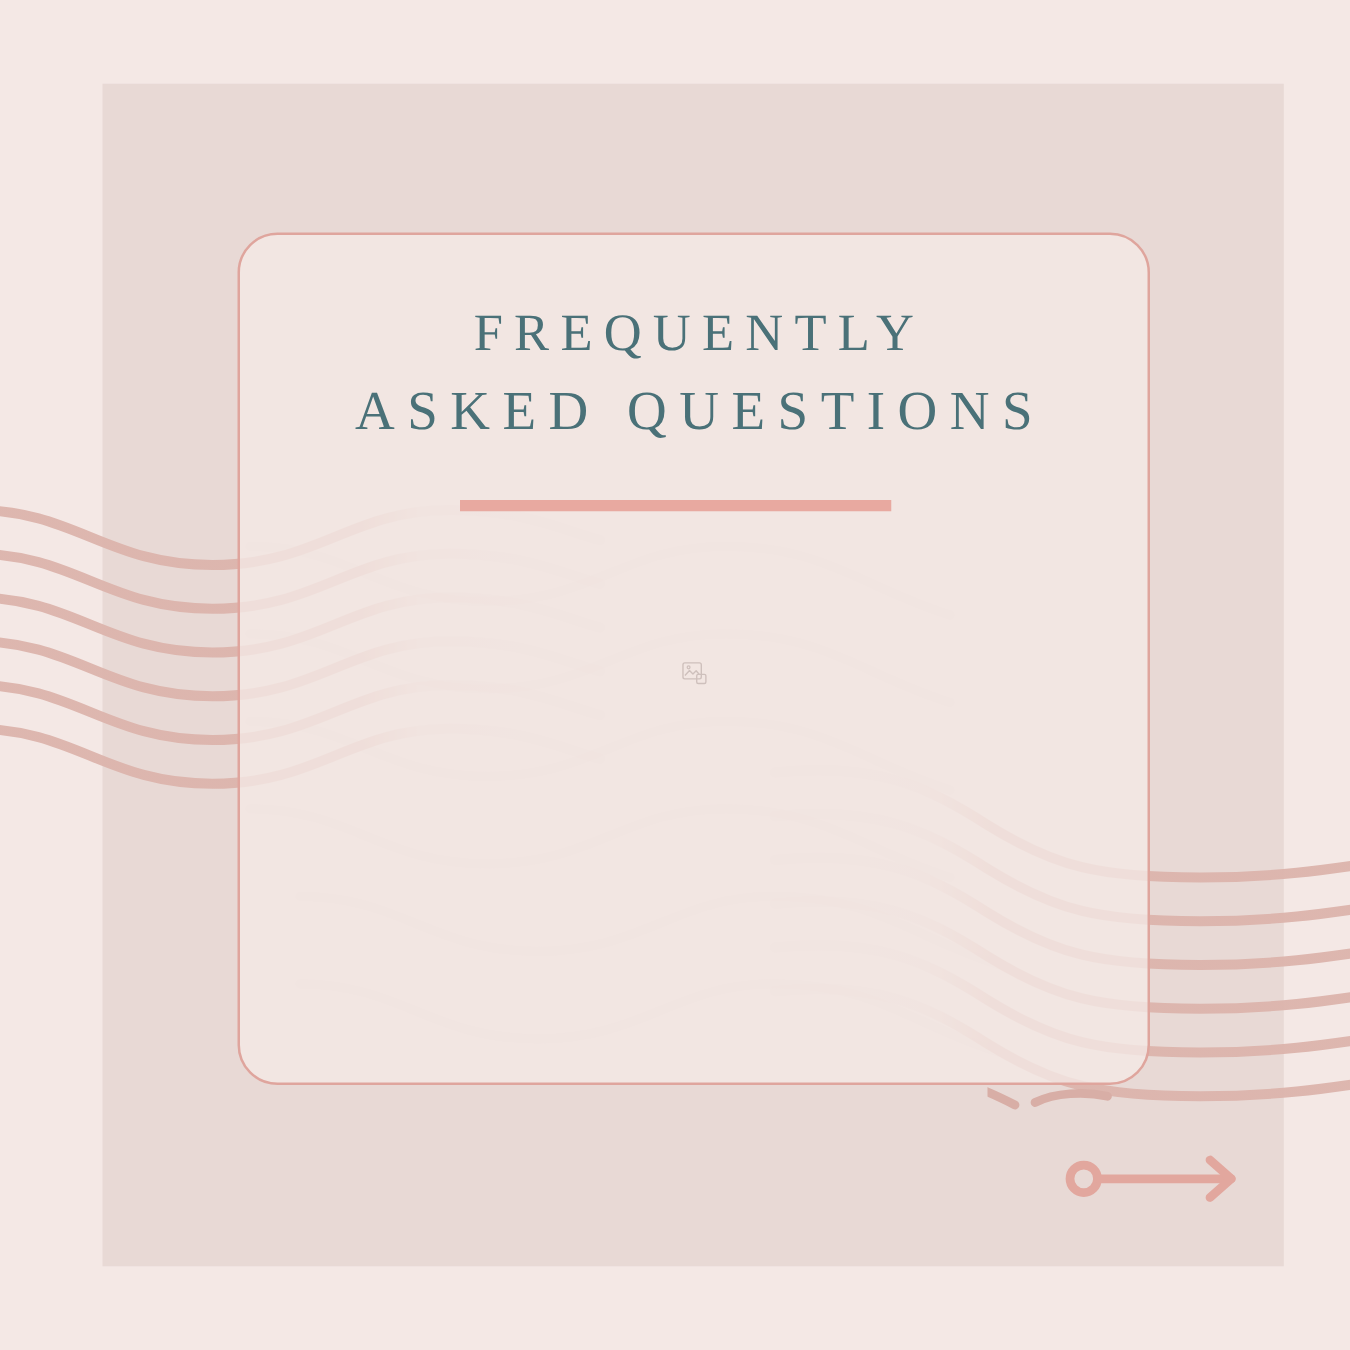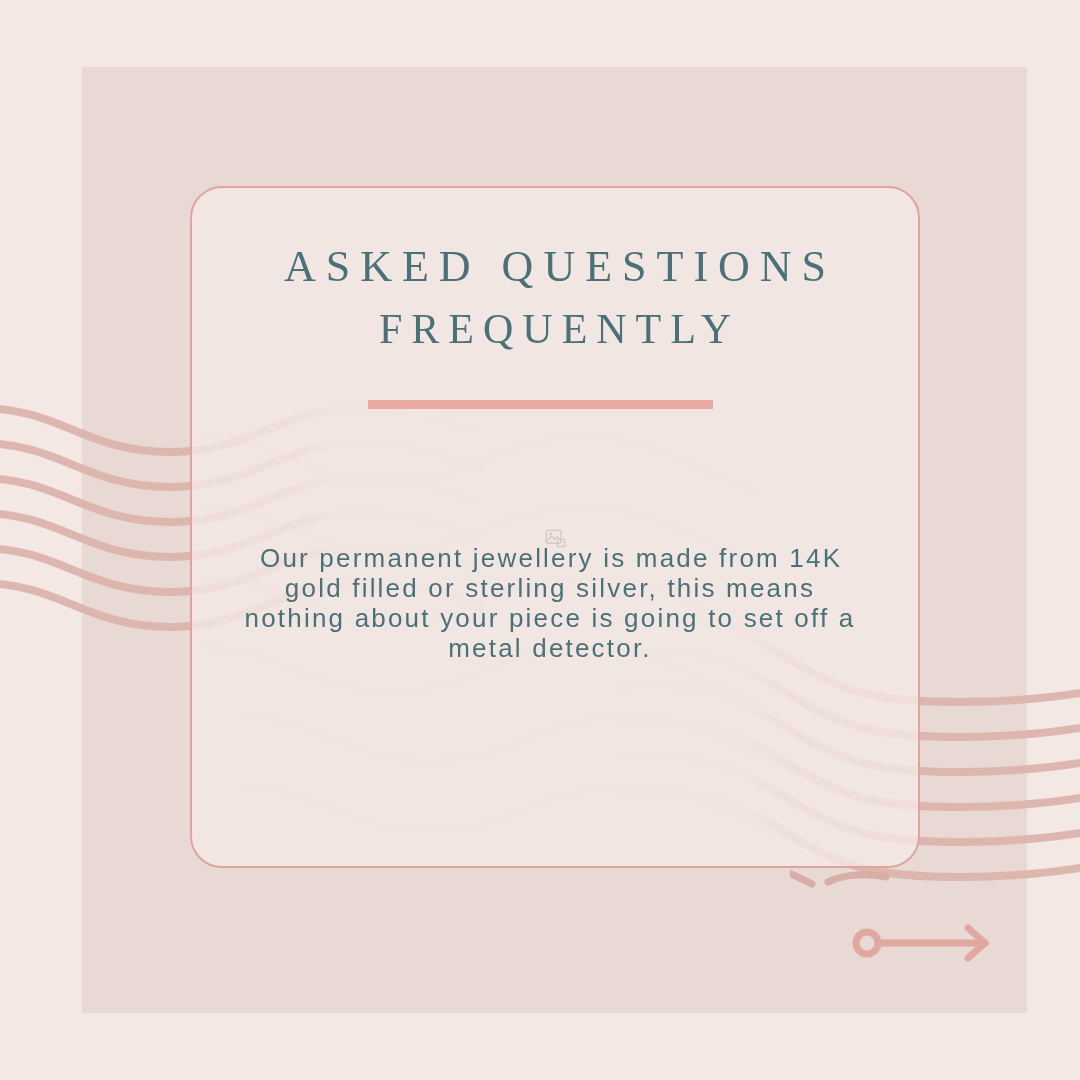--- a/index.html
+++ b/index.html
@@ -191,28 +191,27 @@
       <path d="M 200 577 C 280 577 305 621 390 621 C 475 621 500 577 580 577 C 660 577 690 610 760 632"></path>
       <path d="M 200 647 C 280 647 305 691 390 691 C 475 691 500 647 580 647 C 660 647 690 680 760 702"></path>
       <path d="M 240 717 C 320 717 345 761 430 761 C 515 761 540 717 620 717 C 700 717 730 750 800 772"></path>
       <path d="M 240 787 C 320 787 345 831 430 831 C 515 831 540 787 620 787 C 700 787 730 820 800 842"></path>
     </g>
   </svg>
 
   <div id="faq-card"></div>
 
   <div id="title-block">
+    <div class="title-line line1">FREQUENTLY</div>
     <div class="title-line line2">ASKED QUESTIONS</div>
-    <div class="title-line line1">FREQUENTLY</div>
   </div>
 
   <div id="divider"></div>
 
 
-  <div id="answer">Our permanent jewellery is made from 14K gold filled or sterling silver, this means nothing about your piece is going to set off a metal detector.</div>
 
   <svg id="image-placeholder" viewBox="0 0 24 24" xmlns="http://www.w3.org/2000/svg">
     <rect x="1.5" y="2.5" width="16" height="14" rx="1.6" fill="none" stroke="#9f8c88" stroke-width="1.2"></rect>
     <path d="M3.2 13.6 L7.2 9.2 L10.2 12.2 L13 9.4 L15.8 12.6" fill="none" stroke="#9f8c88" stroke-width="1.2" stroke-linejoin="round"></path>
     <circle cx="6.4" cy="6.4" r="1.25" fill="none" stroke="#9f8c88" stroke-width="1.1"></circle>
     <rect x="13.5" y="12.5" width="8" height="8" rx="1.3" fill="none" stroke="#9f8c88" stroke-width="1.2"></rect>
   </svg>
 
   <svg id="stray-wave" viewBox="0 0 130 34" xmlns="http://www.w3.org/2000/svg">
     <path d="M 38 22 C 54 14 78 13 96 17" fill="none" stroke="#d8aea6" stroke-width="7" stroke-linecap="round"></path>

